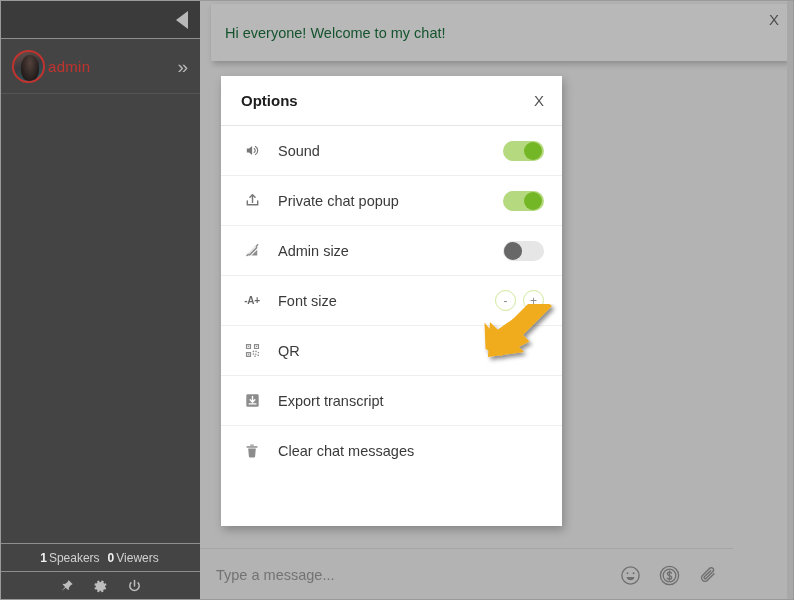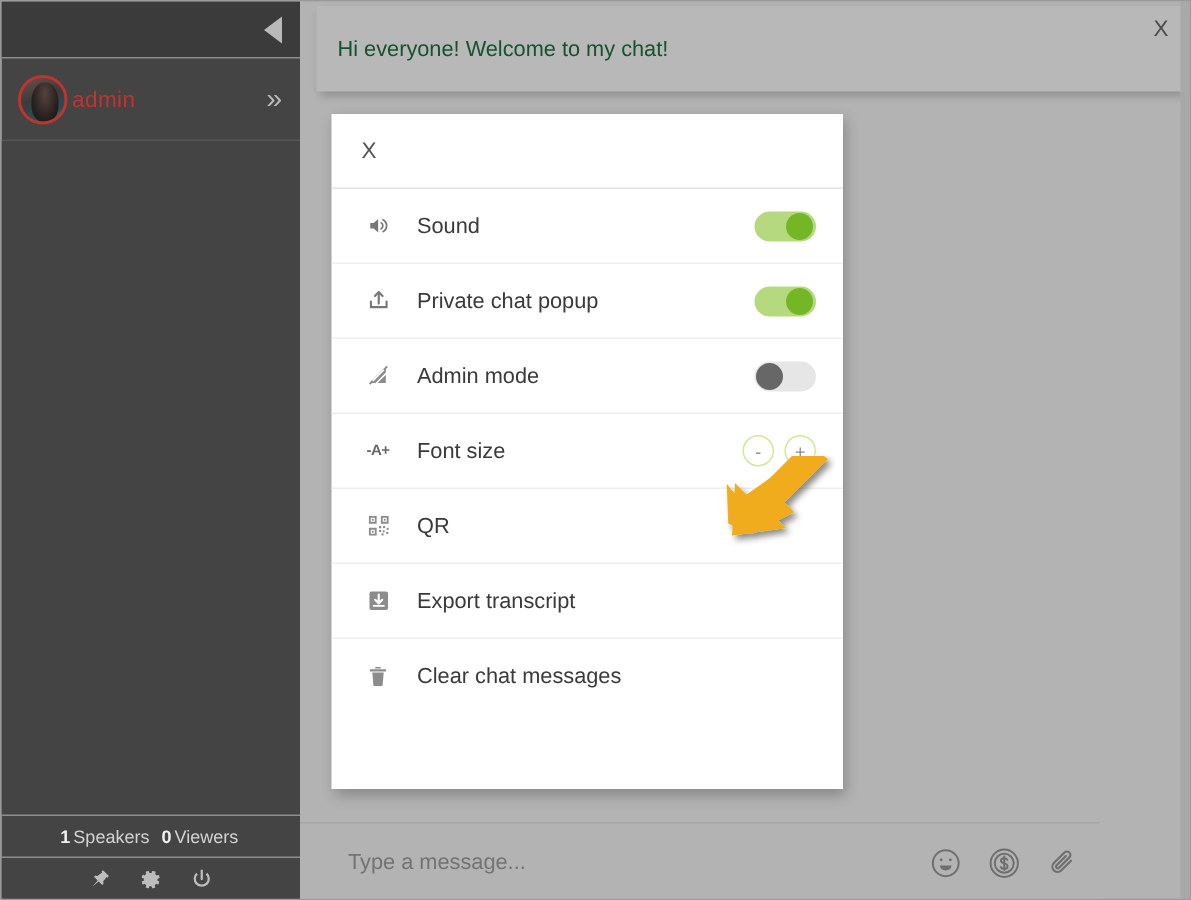--- a/index.html
+++ b/index.html
@@ -179,21 +179,21 @@
     width: 82px; height: 62px; z-index: 40; pointer-events: none;
   }
 
   
   #message-bar {
     position: absolute; left: 0; bottom: 0;
     width: 533px; height: 53px;
     background: #b3b3b3;
     border-top: 1px solid #a6a6a6;
     display: flex; align-items: center;
-    padding: 0 14px 0 32px;
+    padding: 0 14px 0 16px;
   }
   #message-input {
     flex: 1 1 auto;
     border: none; outline: none; background: transparent;
     font-family: "Liberation Sans", sans-serif;
     font-size: 14.5px; color: #6e6e6e;
   }
   #message-input::placeholder { color: #737373; }
   .msg-icons { display: flex; align-items: center; gap: 17px; flex: 0 0 auto; }
   .msg-icons .mi { color: #6f6f6f; cursor: pointer; display: flex; }
@@ -255,20 +255,21 @@
   <div id="main">
 
     <div id="welcome-banner">
       <div id="welcome-text">Hi everyone! Welcome to my chat!</div>
       <div id="welcome-close">X</div>
     </div>
 
     <div id="options-panel">
 
       <div id="options-header">
+        <div id="options-title">Options</div>
         <div id="options-close">X</div>
       </div>
 
       <div class="opt-row">
         <div class="opt-icon">
           <svg class="gi" width="17" height="17" viewBox="0 0 18 18" fill="#777">
             <path d="M3 7h2.4L8.6 4.2v9.6L5.4 11H3z"></path>
             <path d="M10.6 6.3a.6.6 0 0 0-.2 1.1 1.9 1.9 0 0 1 0 3.2.6.6 0 0 0 .5 1.1 3.1 3.1 0 0 0 0-5.4z"></path>
             <path d="M12.1 4.2a.6.6 0 0 0-.4 1.1 4.2 4.2 0 0 1 0 7.4.6.6 0 0 0 .6 1 5.4 5.4 0 0 0 0-9.5z"></path>
           </svg>
@@ -295,21 +296,21 @@
 
       <div class="opt-row">
         <div class="opt-icon">
           <svg class="gi" width="17" height="17" viewBox="0 0 18 18">
             <path d="M3.4 14.2 14 3.6v10.6z" fill="#8b8b8b"></path>
             <path d="M2.6 14.8 15 2.4" stroke="#8b8b8b" stroke-width="1.4"></path>
             <path d="M4.8 12.6 12.6 4.8" stroke="#ffffff" stroke-width="1.1"></path>
             <path d="M6.9 14.6 14.7 6.8" stroke="#ffffff" stroke-width="1.1"></path>
           </svg>
         </div>
-        <div class="opt-label">Admin mode</div>
+        <div class="opt-label">Admin size</div>
         <div class="toggle off">
             <div class="knob"></div>
           </div>
       </div>
 
       <div class="opt-row">
         <div class="opt-icon ic-fontsize">-A+</div>
         <div class="opt-label">Font size</div>
         <div class="stepper">
           <div class="step-btn">-</div>

